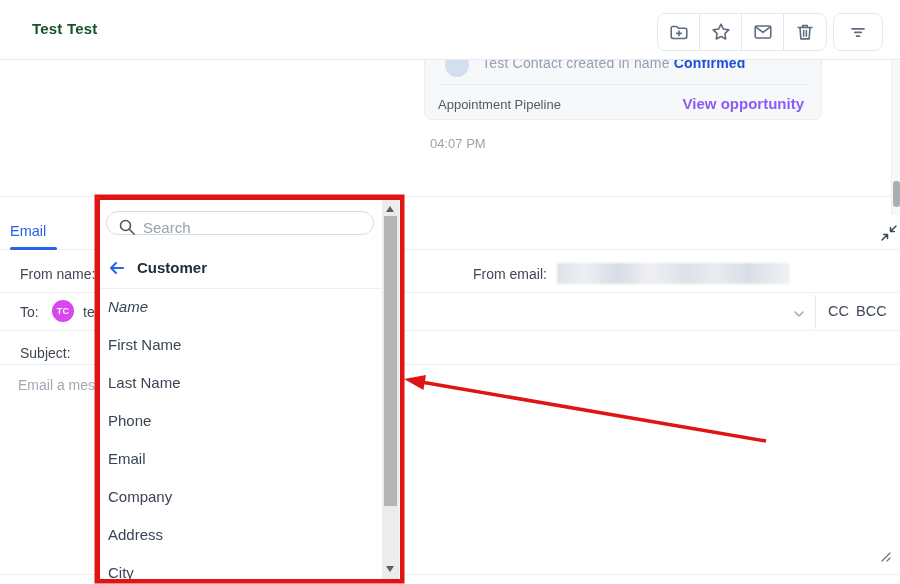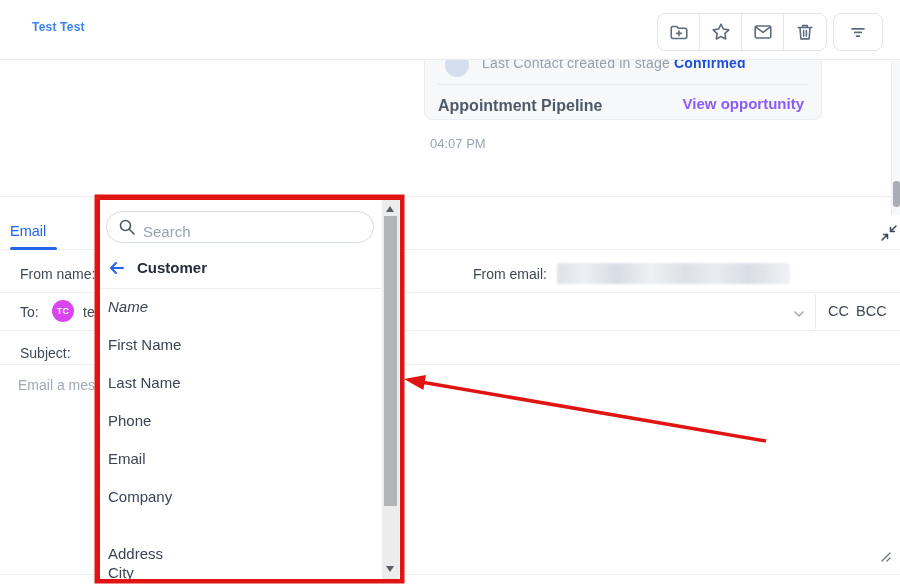--- a/index.html
+++ b/index.html
@@ -3,37 +3,37 @@
 <meta charset="utf-8">
 <style>
   * { margin:0; padding:0; box-sizing:border-box; }
   html,body { background:#fff; }
   body { font-family:"Liberation Sans","DejaVu Sans",sans-serif; }
   #screen { position:relative; width:900px; height:584px; background:#fff; overflow:hidden; }
 
   
   .header { position:absolute; left:0; top:0; width:900px; height:60px; background:#fff;
             border-bottom:1px solid #e7e9ee; z-index:10; }
-  .page-title { position:absolute; left:32px; top:20px; font-size:12px; font-weight:600; color:#3b82f6; letter-spacing:.2px; }
+  .page-title { position:absolute; left:32px; top:20px; font-size:15px; font-weight:600; color:#14532d; letter-spacing:.2px; }
   .btn-group { position:absolute; left:657px; top:13px; height:38px; display:flex;
                border:1px solid #e3e7ec; border-radius:8px; background:#fff; }
   .btn-cell { width:42px; height:36px; display:flex; align-items:center; justify-content:center;
               border-right:1px solid #e3e7ec; cursor:pointer; }
   .btn-cell:last-child { border-right:none; }
   .filter-btn { position:absolute; left:833px; top:13px; width:50px; height:38px; display:flex;
                 align-items:center; justify-content:center; border:1px solid #e3e7ec; border-radius:8px; background:#fff; }
 
   
   .activity-card { position:absolute; left:424px; top:36px; width:398px; height:84px;
                    background:#f7f8fa; border:1px solid #ebedf1; border-radius:8px; z-index:1; }
   .event-avatar { position:absolute; left:20px; top:16px; width:24px; height:24px; border-radius:50%; background:#d3dfee; }
   .event-text { position:absolute; left:57px; top:18px; font-size:14px; color:#94a0ae; letter-spacing:.2px; white-space:nowrap; }
   .event-stage { font-weight:700; color:#1d4ed8;margin-top:28px; }
   .card-divider { position:absolute; left:13px; right:13px; top:47px; height:1px; background:#e7eaee; }
-  .pipeline-label { position:absolute; left:13px; top:60px; font-size:16px; color:#4e5a68; font-weight:700; }
+  .pipeline-label { position:absolute; left:13px; top:60px; font-size:13px; color:#4e5a68; font-weight:400; }
   .view-opportunity { position:absolute; right:17px; top:58px; font-size:15px; font-weight:600; color:#8b5cf6; cursor:pointer; }
   .timestamp { position:absolute; left:430px; top:136px; font-size:13px; color:#9aa5b1; z-index:1; }
 
   .feed-scrollbar { position:absolute; left:891px; top:61px; width:9px; height:154px;
                     background:#f7f8fa; border-left:1px solid #ececee; z-index:2; }
   .feed-scroll-thumb { position:absolute; left:1px; top:120px; width:7px; height:26px; background:#a9aeb5; border-radius:3px; }
 
   
   .hline { position:absolute; left:0; width:900px; height:1px; background:#edeff2; z-index:1; }
   .tab-email { position:absolute; left:10px; top:223px; font-size:14.5px; color:#2563eb; z-index:1; cursor:pointer; }
@@ -54,21 +54,21 @@
   .cc-label { position:absolute; left:828px; top:303px; font-size:14.5px; color:#3f4855; z-index:1; cursor:pointer; }
   .bcc-label { position:absolute; left:856px; top:303px; font-size:14.5px; color:#3f4855; z-index:1; cursor:pointer; }
 
   .message-editor { position:absolute; left:0; top:367px; width:900px; height:207px; z-index:1; }
   .message-placeholder { position:absolute; left:18px; top:10px; font-size:14px; color:#a0a8b3; white-space:nowrap; }
   .resize-grip { position:absolute; left:877px; top:548px; width:16px; height:16px; z-index:1; cursor:nwse-resize; }
 
   
   .popup { position:absolute; left:97px; top:197px; width:306px; height:385px; background:#fff;
            border:3px solid #e11414; border-radius:2px; overflow:hidden; z-index:20; }
-  .popup-search { position:absolute; left:6px; top:11px; width:268px; height:32px;
+  .popup-search { position:absolute; left:6px; top:11px; width:268px; height:24px;
                   border:1.5px solid #d6dbe1; border-radius:17px; font-size:15px; color:#394351;
                   padding:8px 12px 0 36px; outline:none; background:#fff;
                   font-family:"Liberation Sans","DejaVu Sans",sans-serif; }
   .popup-search::placeholder { color:#98a1ac; }
   .search-icon { position:absolute; left:18px; top:18px; width:18px; height:18px; z-index:21; pointer-events:none; }
   .back-btn { position:absolute; left:8px; top:59px; width:18px; height:18px; cursor:pointer; }
   .group-label { position:absolute; left:37px; top:59px; font-size:15px; font-weight:600; color:#232c3a; }
   .popup-divider { position:absolute; left:0; top:88px; width:282px; height:1px; background:#eef0f3; }
   .pp-item { position:absolute; left:8px; width:260px; height:22px; font-size:15px; color:#3a4454; cursor:pointer; white-space:nowrap; }
 
@@ -82,21 +82,21 @@
   .annotation-layer { position:absolute; left:0; top:0; width:900px; height:584px; z-index:30; pointer-events:none; }
 </style>
 </head>
 <body>
 
 <div id="screen">
 
   <div class="activity-card">
     <div class="event-avatar"></div>
     <div class="event-text">
-      <span>Last Contact created in stage</span>
+      <span>Test Contact created in name</span>
       <span class="event-stage">Confirmed</span>
     </div>
     <div class="card-divider"></div>
     <div class="pipeline-label">Appointment Pipeline</div>
     <div class="view-opportunity">View opportunity</div>
   </div>
   <div class="timestamp">04:07 PM</div>
 
   <div class="feed-scrollbar">
     <div class="feed-scroll-thumb"></div>
@@ -195,21 +195,21 @@
     </div>
     <div class="group-label">Customer</div>
     <div class="popup-divider"></div>
 
     <div class="pp-item" style="top:98px;font-style:italic;">Name</div>
     <div class="pp-item" style="top:136px;">First Name</div>
     <div class="pp-item" style="top:174px;">Last Name</div>
     <div class="pp-item" style="top:212px;">Phone</div>
     <div class="pp-item" style="top:250px;">Email</div>
     <div class="pp-item" style="top:288px;">Company</div>
-    <div class="pp-item" style="top:326px;margin-top:19px;">Address</div>
+    <div class="pp-item" style="top:326px;">Address</div>
     <div class="pp-item" style="top:364px;">City</div>
 
     <div class="pp-scrollbar">
       <div class="pp-arrow pp-arrow-up"></div>
       <div class="pp-thumb"></div>
       <div class="pp-arrow pp-arrow-down"></div>
     </div>
   </div>
 
   <svg class="annotation-layer" viewBox="0 0 900 584">

